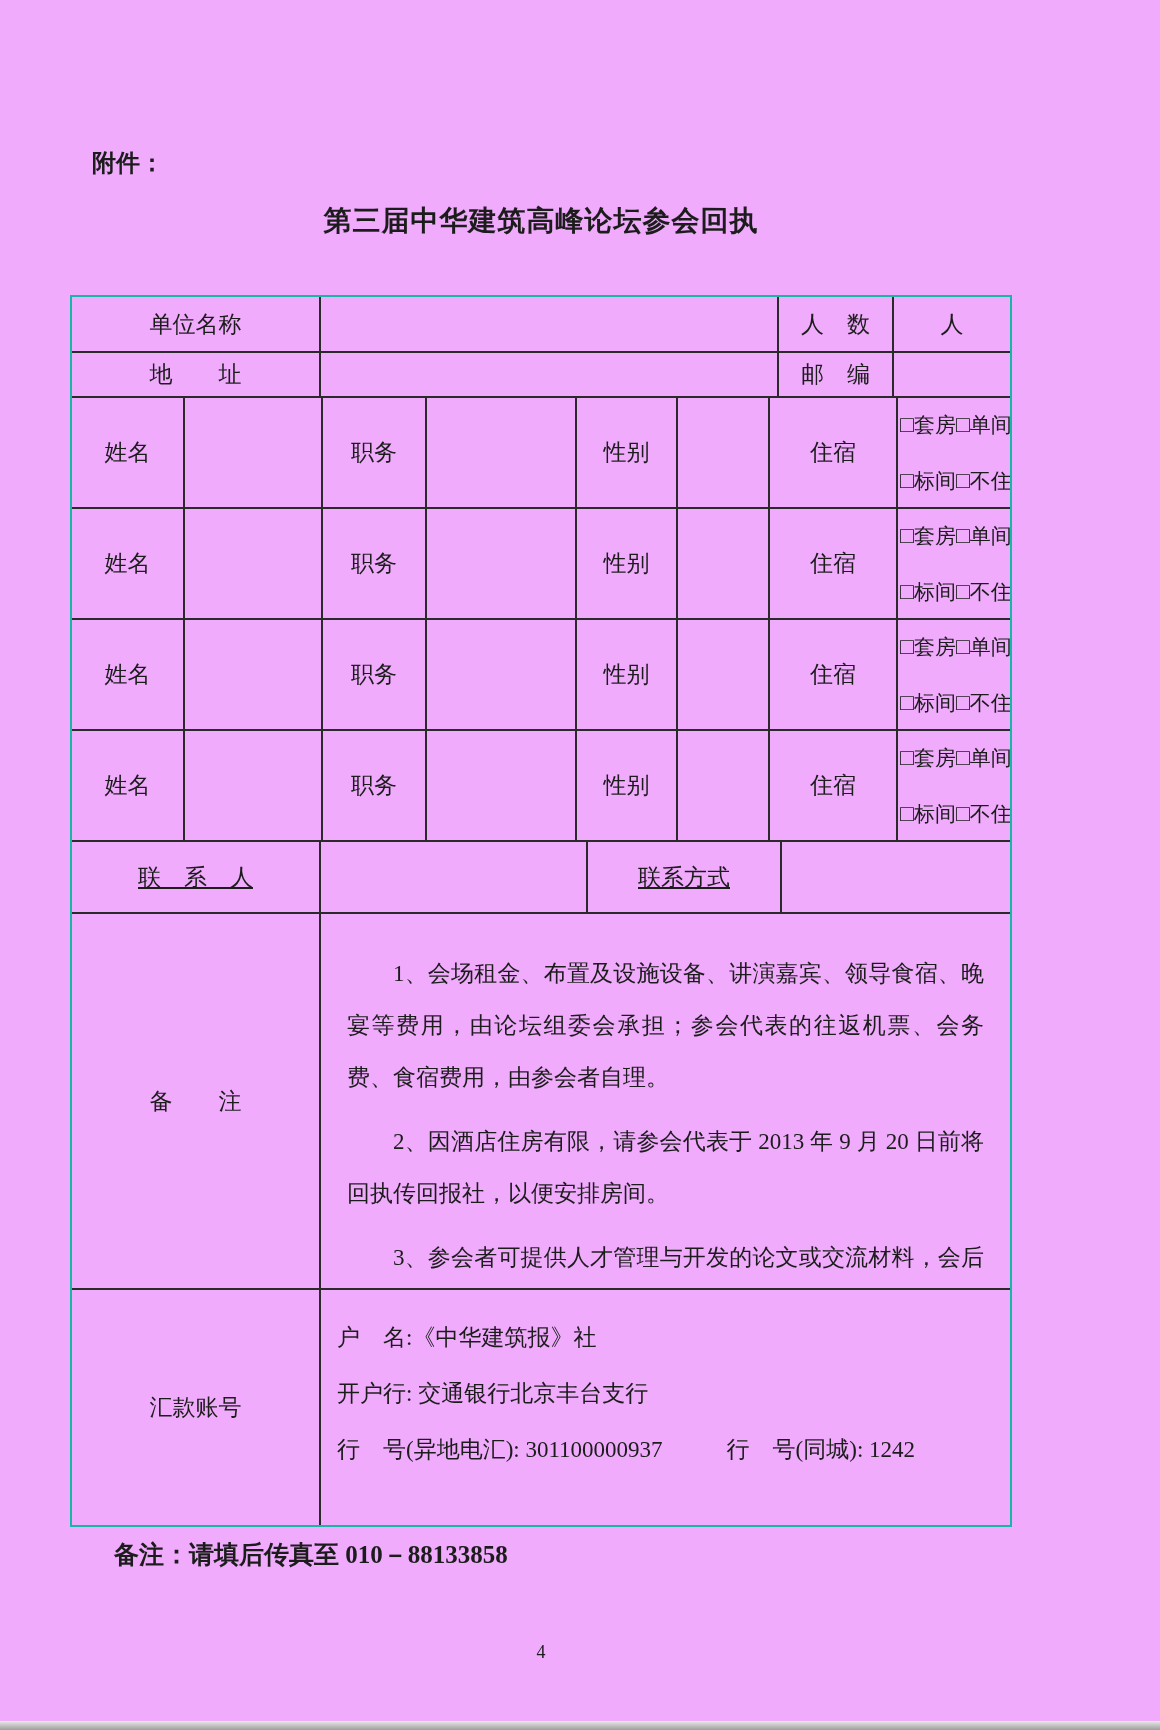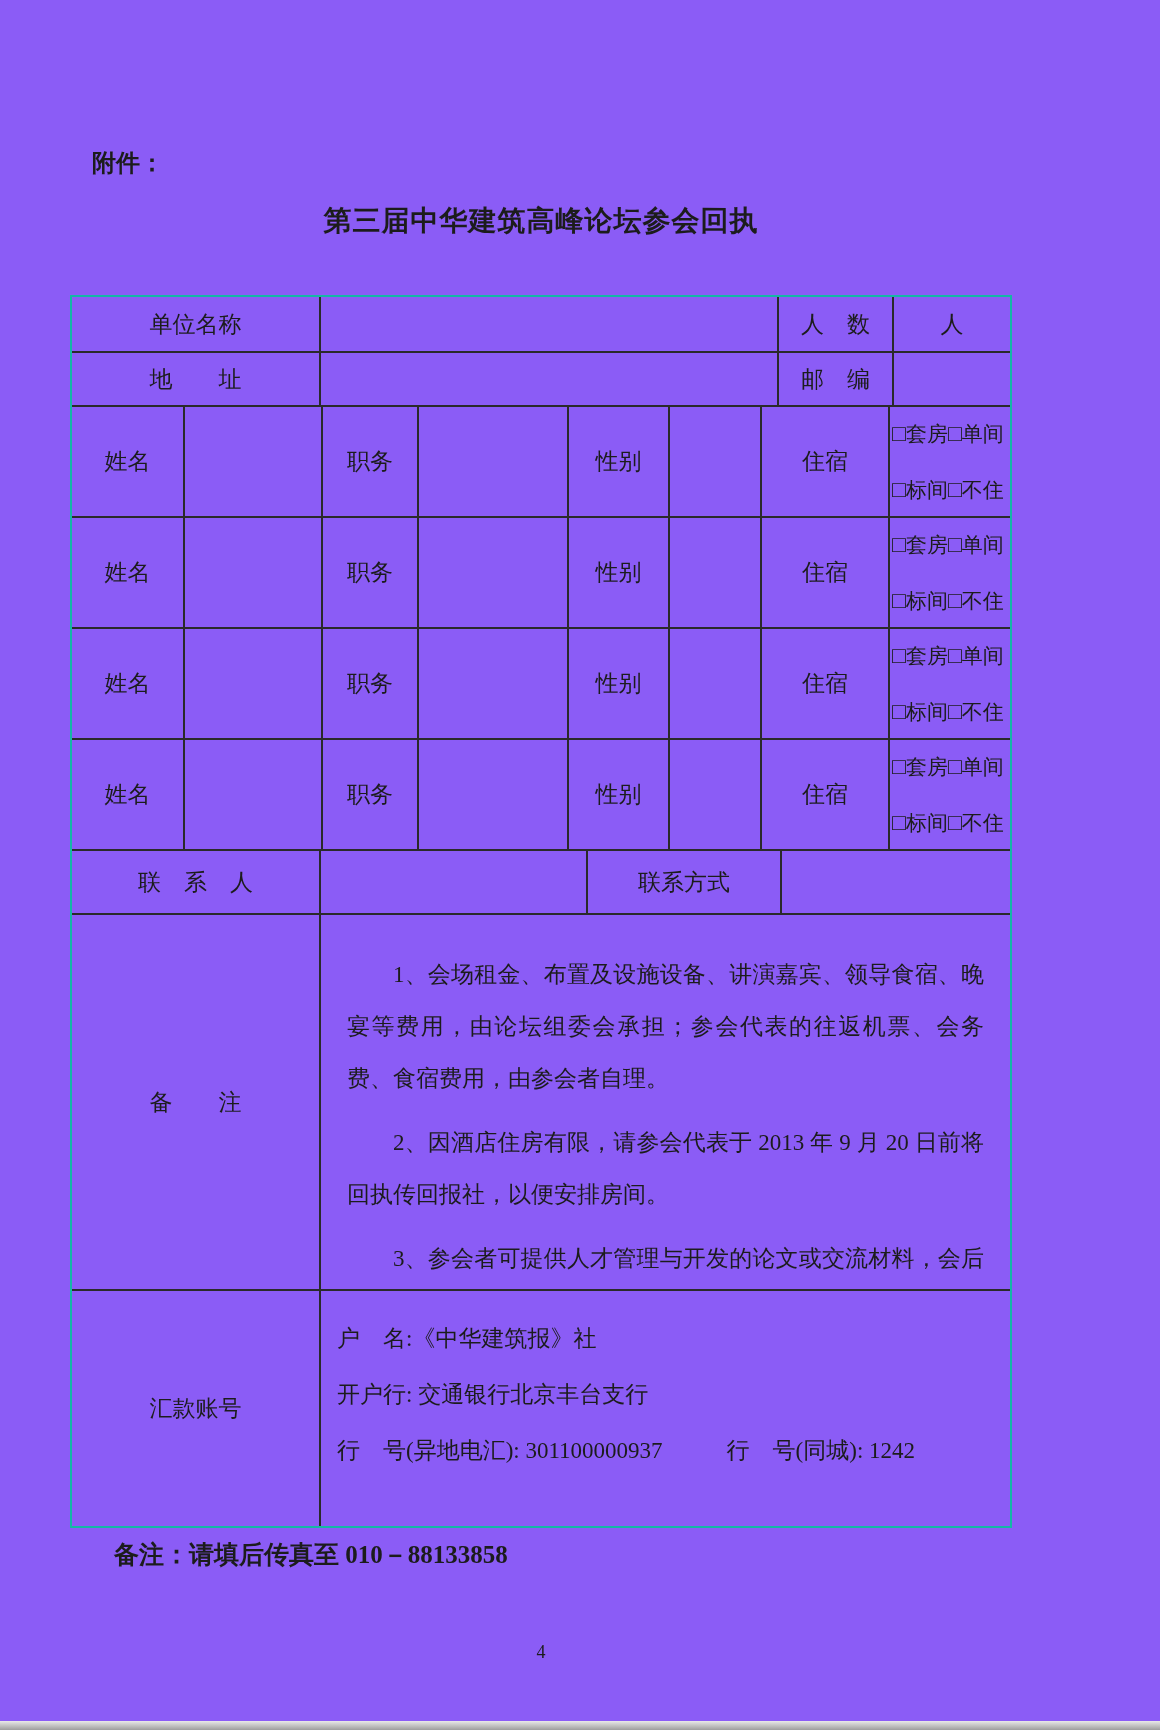--- a/index.html
+++ b/index.html
@@ -1,21 +1,21 @@
 <!DOCTYPE html>
 <html><head>
 <meta charset="utf-8">
 <style>
   * { box-sizing: border-box; }
   html,body { margin:0; padding:0; background:#ffffff; }
   .page {
     position: relative;
     width: 1160px;
     height: 1730px;
-    background: #8b5cf6;
+    background: #f0abfc;
     font-family: "Liberation Serif", "DejaVu Serif", serif;
     color: #1c1c1c;
     overflow: hidden;
   }
   .attachment {
     position: absolute; left: 92px; top: 147px;
     font-size: 24px; font-weight: bold;
     font-family: "Liberation Sans", "DejaVu Sans", sans-serif;
   }
   .doc-title {
@@ -30,32 +30,32 @@
   }
   .row { display: flex; border-bottom: 2px solid #2a2a2a; }
   .row:last-child { border-bottom: none; }
   .cell {
     border-right: 2px solid #2a2a2a;
     display: flex; align-items: center; justify-content: center;
     font-size: 23px; overflow: hidden;
   }
   .cell:last-child { border-right: none; }
   .r-unit    { height: 56px; }
-  .r-addr    { height: 54px; }
+  .r-addr    { height: 45px; }
   .r-att     { height: 111px; }
-  .r-contact { height: 64px; }
+  .r-contact { height: 72px; text-decoration: underline; }
   .r-remarks { height: 376px; }
   .r-remit   { height: 235px; }
   
   .w-label    { width: 249px; flex: none; }
   .w-unitval  { width: 458px; flex: none; }
   .w-count    { width: 115px; flex: none; }
   .w-last     { flex: 1; }
   .w-a1 { width: 113px; flex:none; } .w-a2 { width: 138px; flex:none; }
-  .w-a3 { width: 96px; flex:none; } .w-a4 { width: 150px; flex:none; }
+  .w-a3 { width: 104px; flex:none; } .w-a4 { width: 150px; flex:none; }
   .w-a5 { width: 101px; flex:none; } .w-a6 { width: 92px;  flex:none; }
   .w-a7 { width: 128px; flex:none; }
   .w-c2 { width: 267px; flex:none; } .w-c3 { width: 194px; flex:none; }
   .lodge {
     flex-direction: column; align-items: flex-start; justify-content: center;
     padding-left: 2px; font-size: 21px;
   }
   .lodge-line { line-height: 55px; white-space: nowrap; }
   .cbx { font-size: 23px; }
   .remarks-content {

